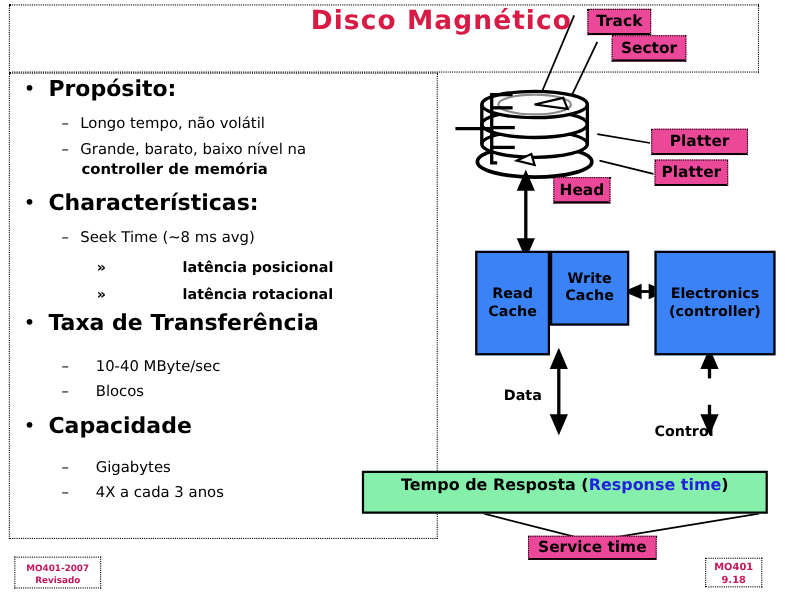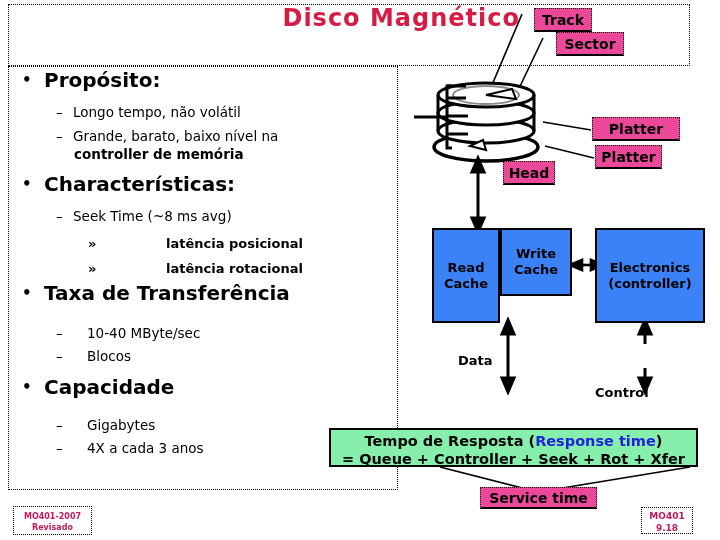--- a/index.html
+++ b/index.html
@@ -206,21 +206,20 @@
 <div class="ybox" style="left:595px;top:228px;width:110px;height:95px;">
   <span>Electronics</span>
   <span>(controller)</span>
 </div>
 
 <div class="plain" style="left:458px;top:353px;">Data</div>
 <div class="plain" style="left:595px;top:353px;margin-top:32px;">Control</div>
 
 <div id="rt-box">
   <div><span>Tempo de Resposta (</span><span class="blue">Response time</span><span>)</span></div>
-  <div>= Queue + Controller + Seek + Rot + Xfer</div>
 </div>
 
 <div class="lbl u" id="svc">Service time</div>
 
 <div class="ph" id="foot-left">
   <div>MO401-2007</div>
   <div>Revisado</div>
 </div>
 <div class="ph" id="foot-right">
   <div>MO401</div>

